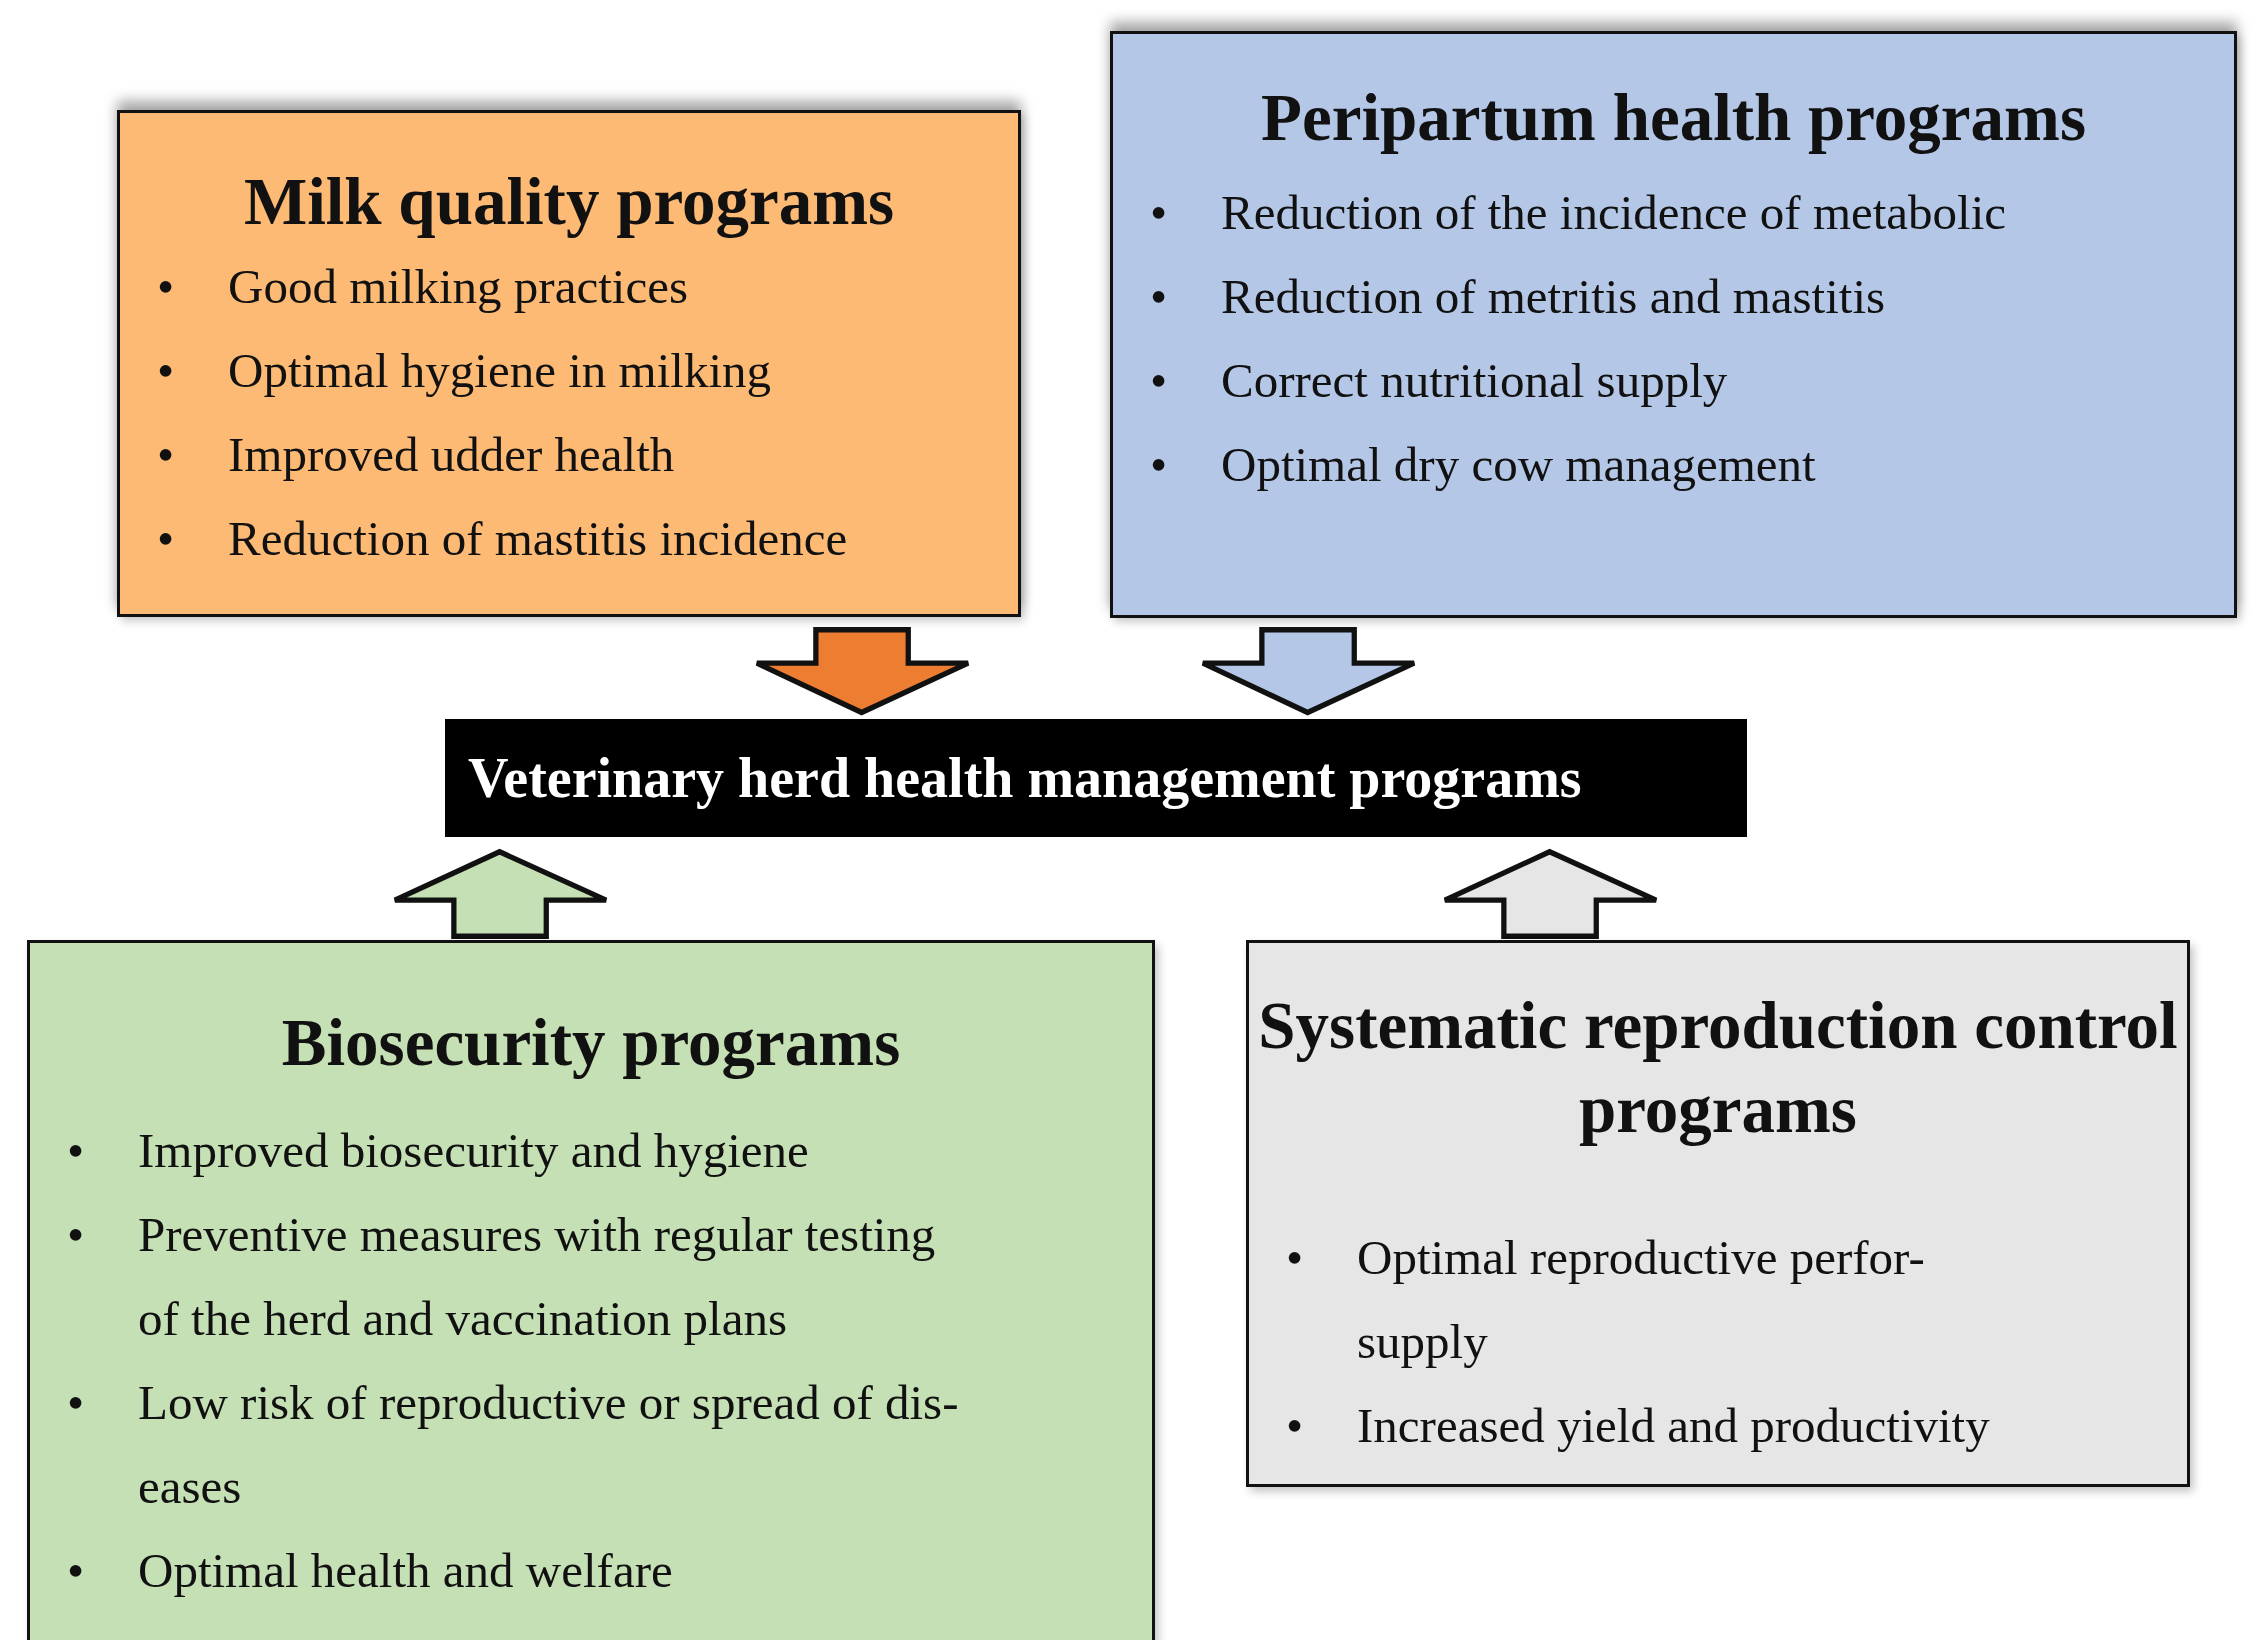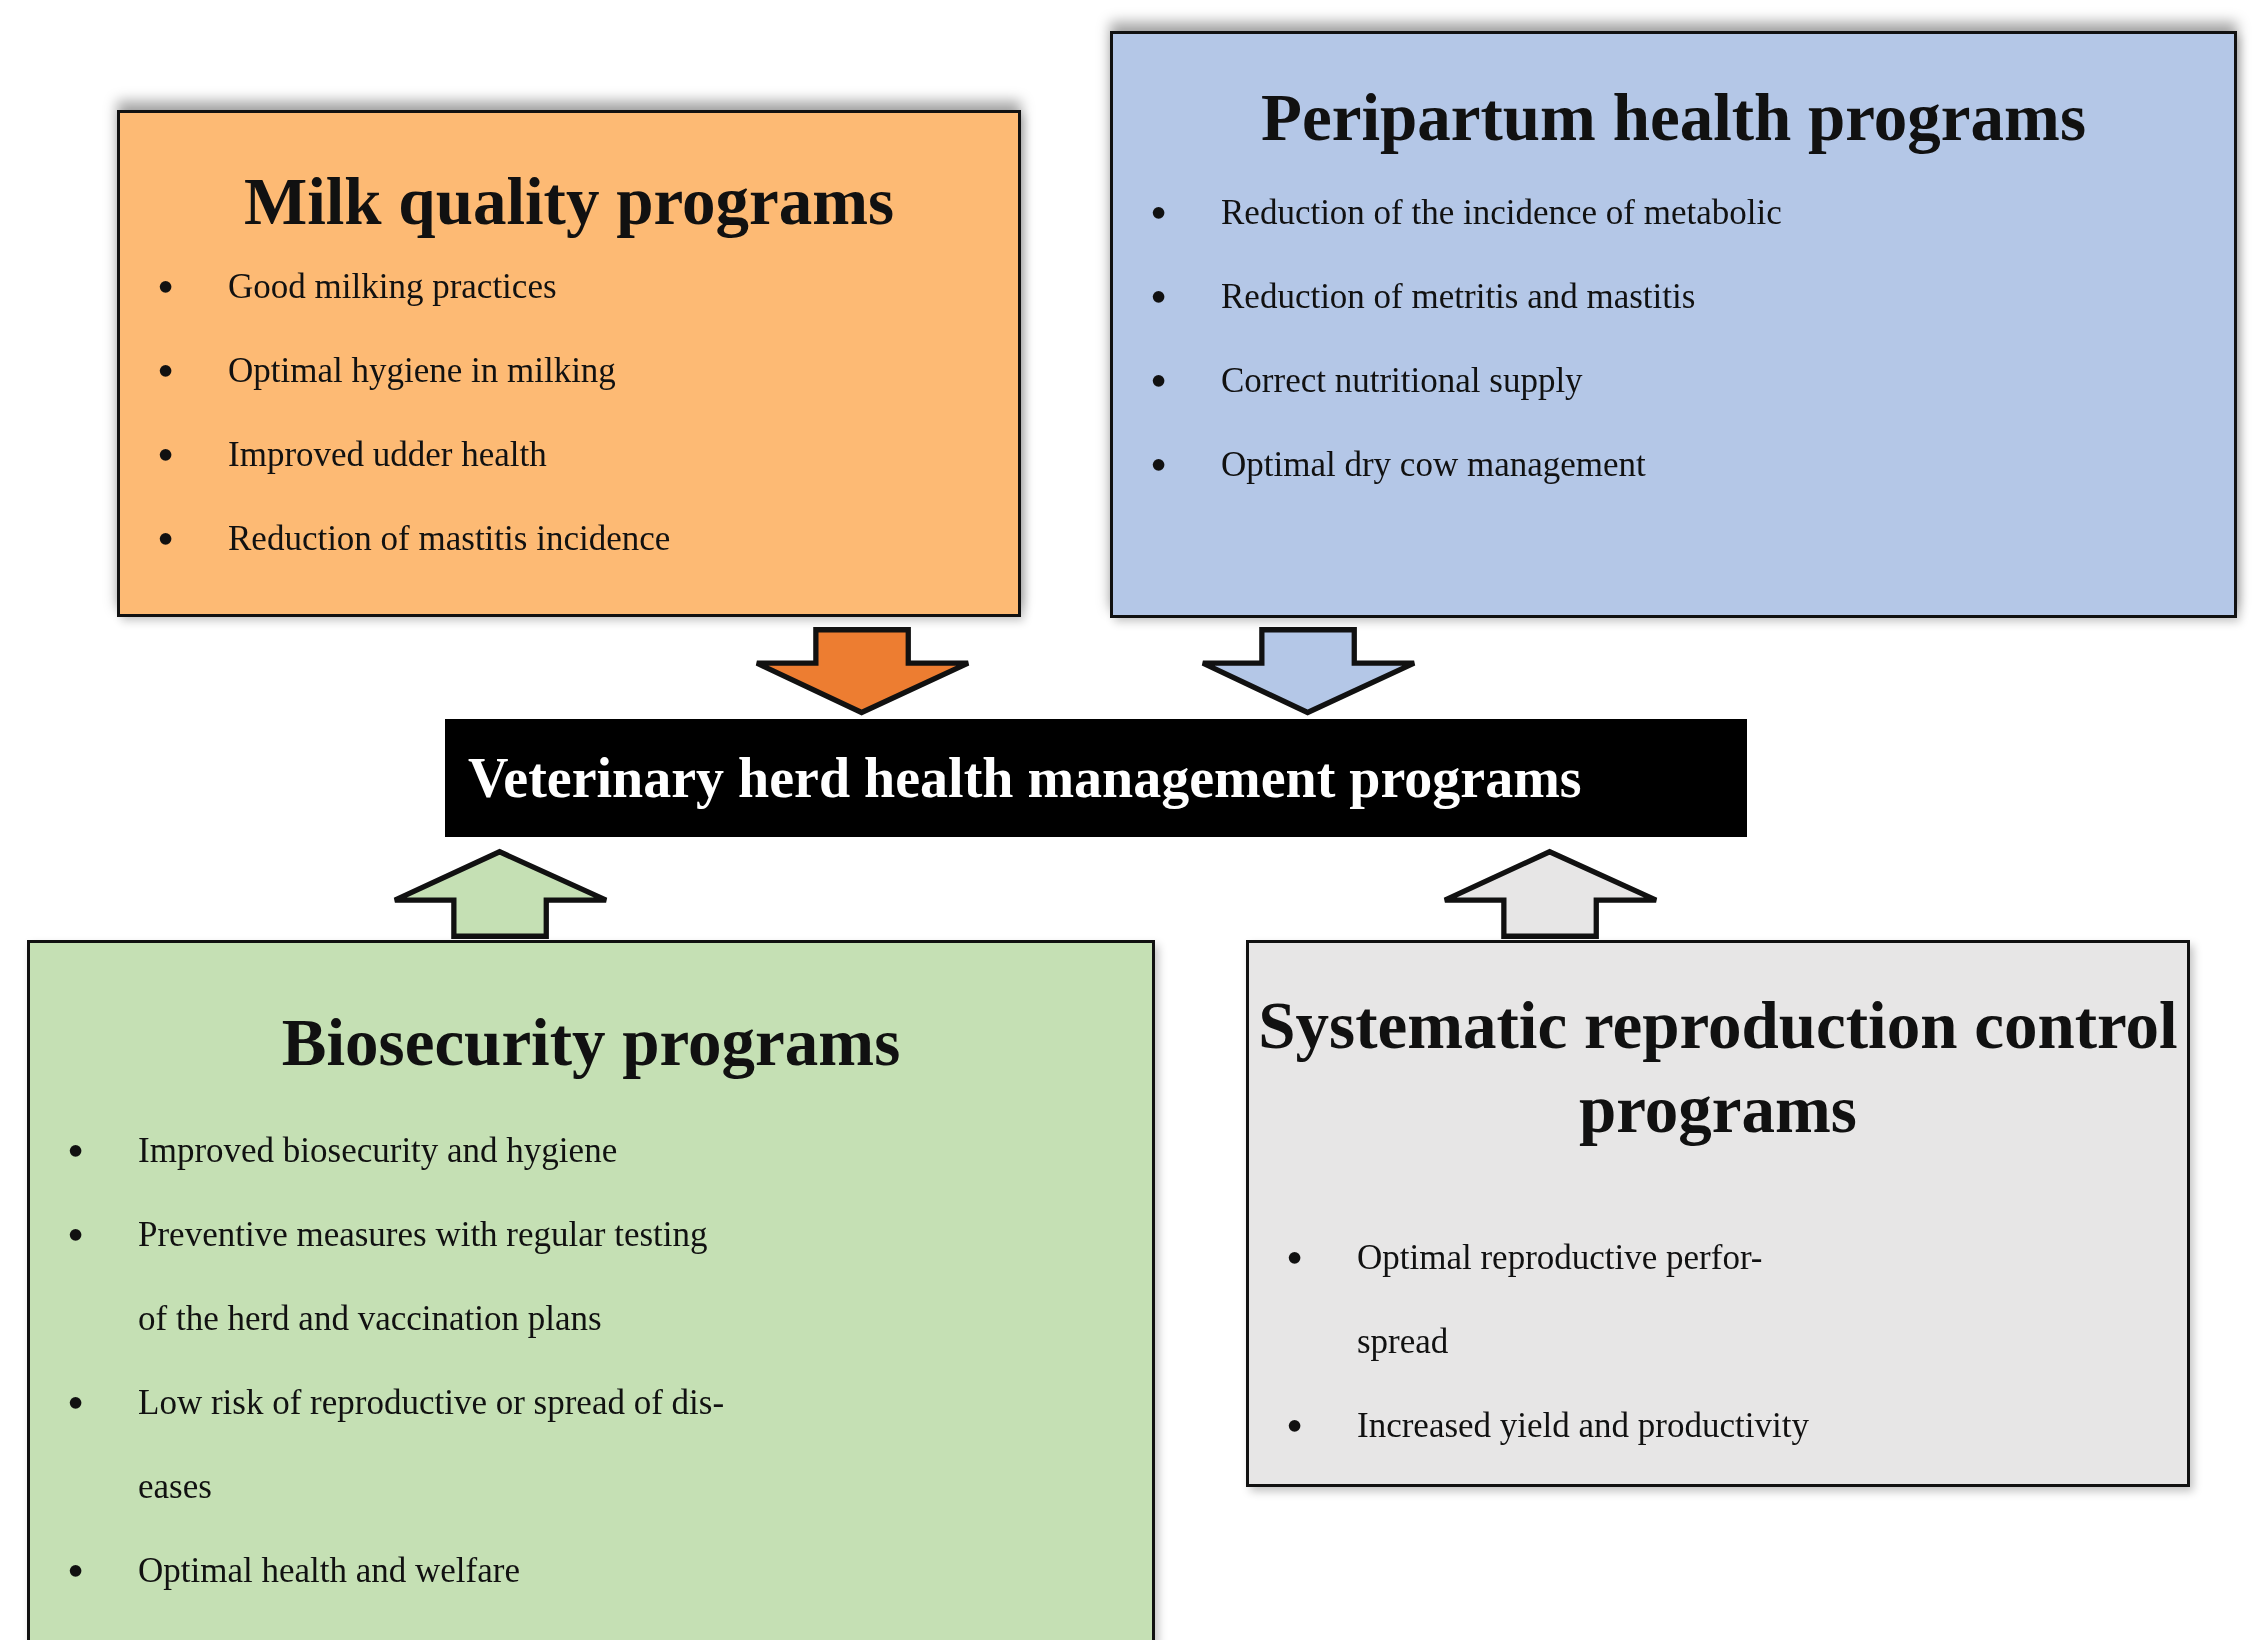--- a/index.html
+++ b/index.html
@@ -1,21 +1,21 @@
 <!DOCTYPE html>
 <html style="font-size:14px"><head>
 <meta charset="utf-8">
 <style>
   html,body{margin:0;padding:0;background:#fff;}
   body{width:2264px;height:1641px;position:relative;overflow:hidden;
        font-family:"Liberation Serif","DejaVu Serif",serif;color:#111;}
   .box{position:absolute;box-sizing:border-box;border:3.5px solid #111;
        box-shadow:0 -8.8px 12.4px rgba(0,0,0,0.35), 3.5px 5.3px 8.8px rgba(0,0,0,0.2);}
   .title{position:absolute;left:0;right:0;text-align:center;font-weight:bold;font-size:67px;line-height:84px;}
-  ul{position:absolute;margin:0;padding:0;list-style:none;font-size:35px;line-height:84px;}
+  ul{position:absolute;margin:0;padding:0;list-style:none;font-size:49px;line-height:84px;}
   li{position:relative;padding-left:71px;}
   li::before{content:"\2022";position:absolute;left:0;top:0;font-size:49px;}
   li.cont{padding-left:71px;}
   li.cont::before{content:"";}
   #center{position:absolute;left:445px;top:719px;width:1302px;height:118px;background:#000;color:#fff;
           font-weight:bold;font-size:56px;line-height:118px;box-sizing:border-box;padding-left:23px;}
   svg.arrow{position:absolute;overflow:visible;}
 </style>
 </head>
 <body>
@@ -66,17 +66,17 @@
     <li class="cont">eases</li>
     <li>Optimal health and welfare</li>
   </ul>
 </div>
 
 <div class="box" style="left:1246px;top:940px;width:944px;height:547px;background:#E7E6E6;box-shadow:3.5px 5.3px 8.8px rgba(0,0,0,0.25);text-decoration:underline;">
   <div class="title" style="top:40px;">Systematic reproduction control</div>
   <div class="title" style="top:124px;">programs</div>
   <ul style="left:37px;top:273px;">
     <li>Optimal reproductive perfor-</li>
-    <li class="cont">spread</li>
+    <li class="cont">supply</li>
     <li>Increased yield and productivity</li>
   </ul>
 </div>
 
 
 </body></html>

